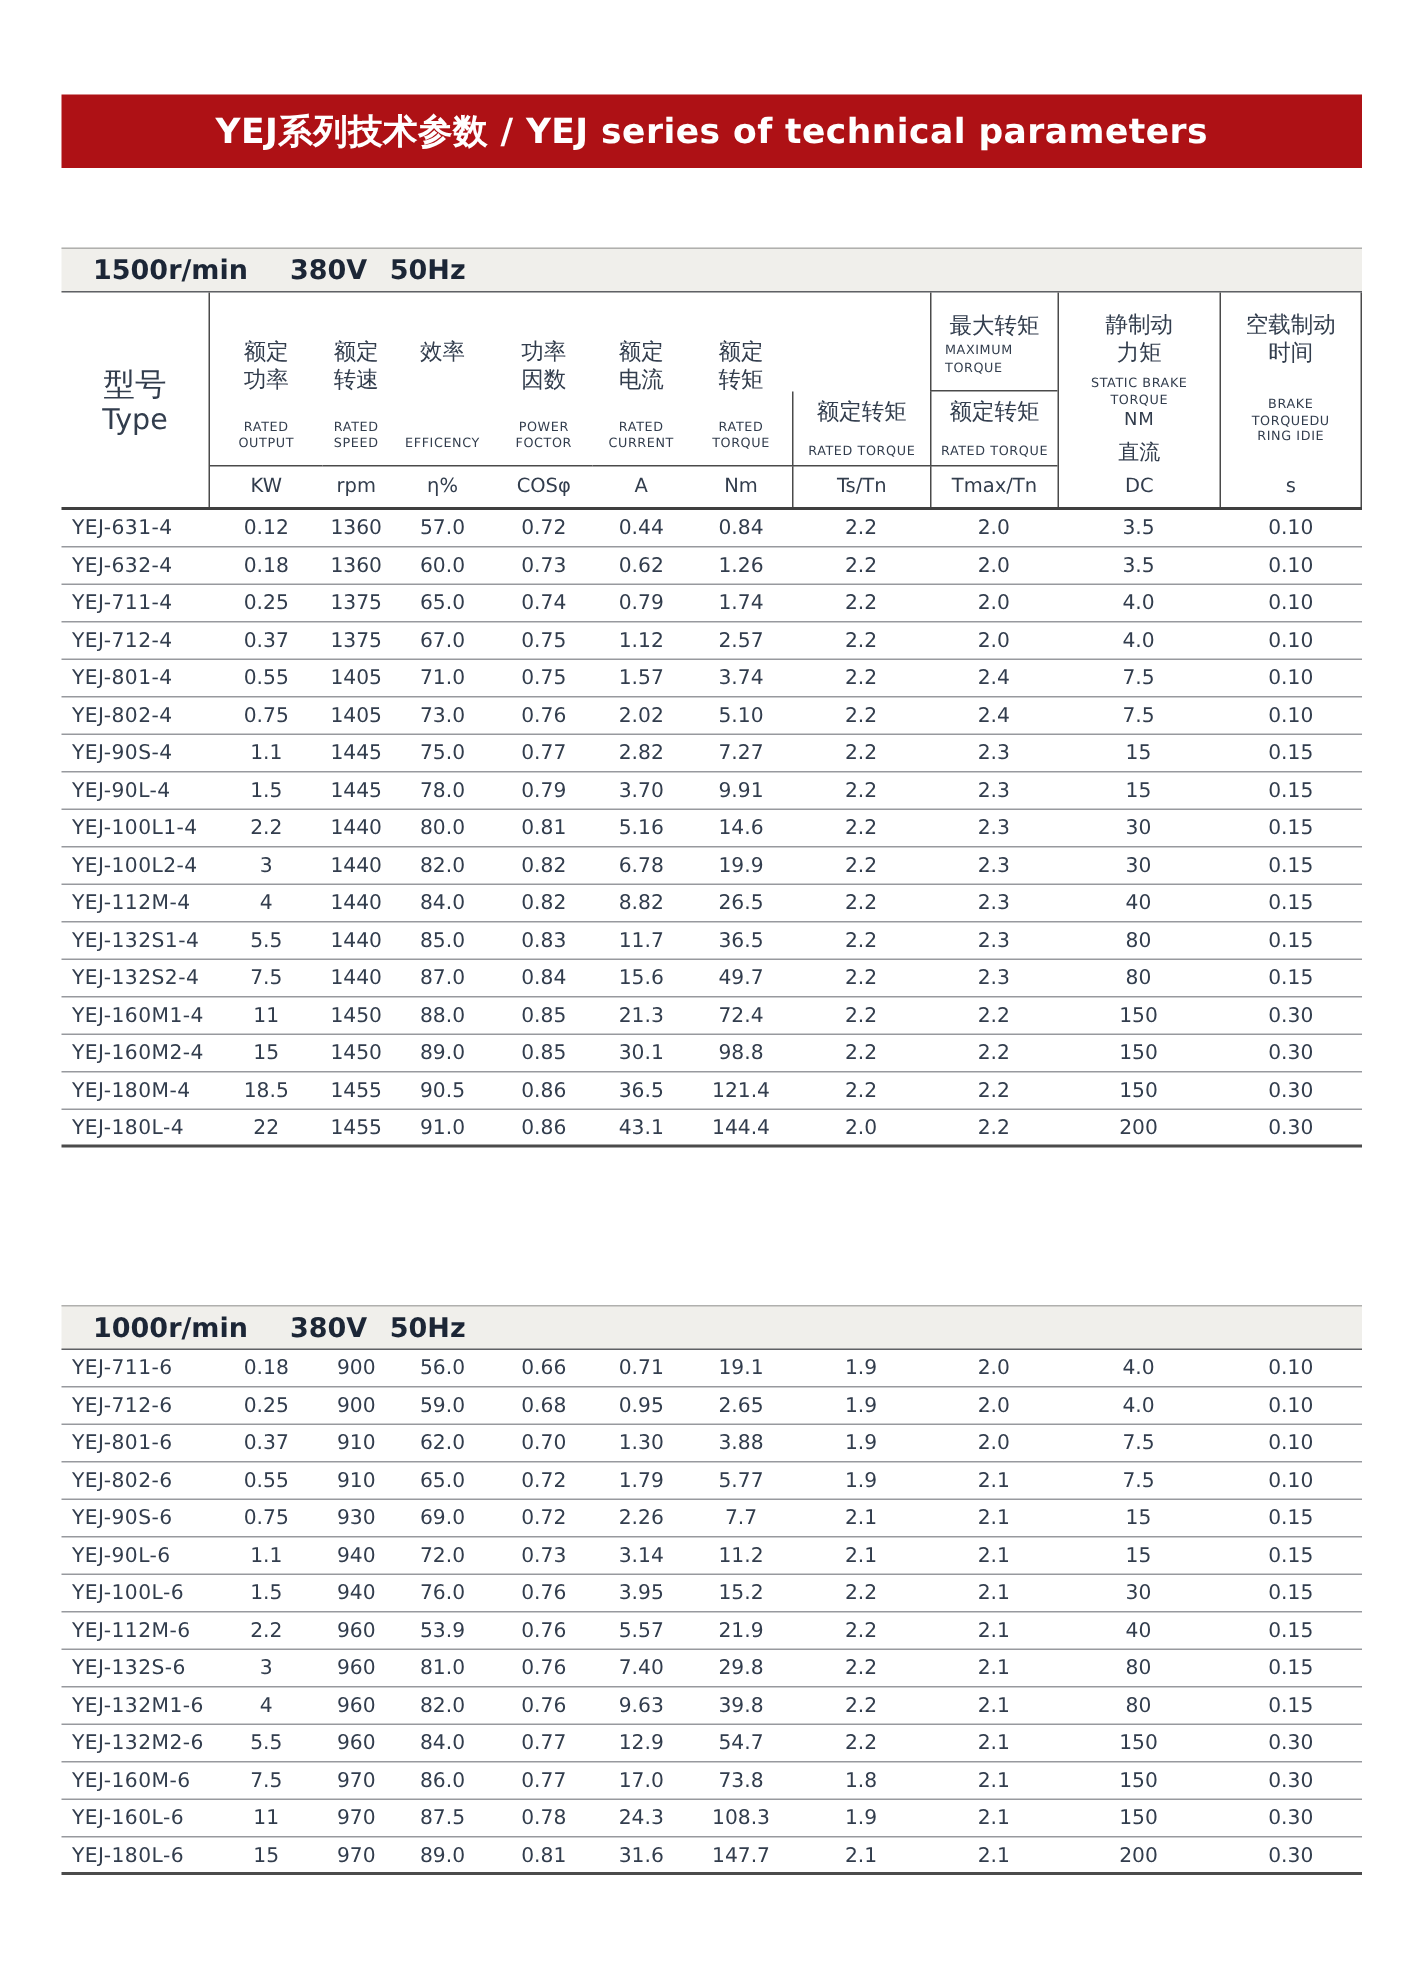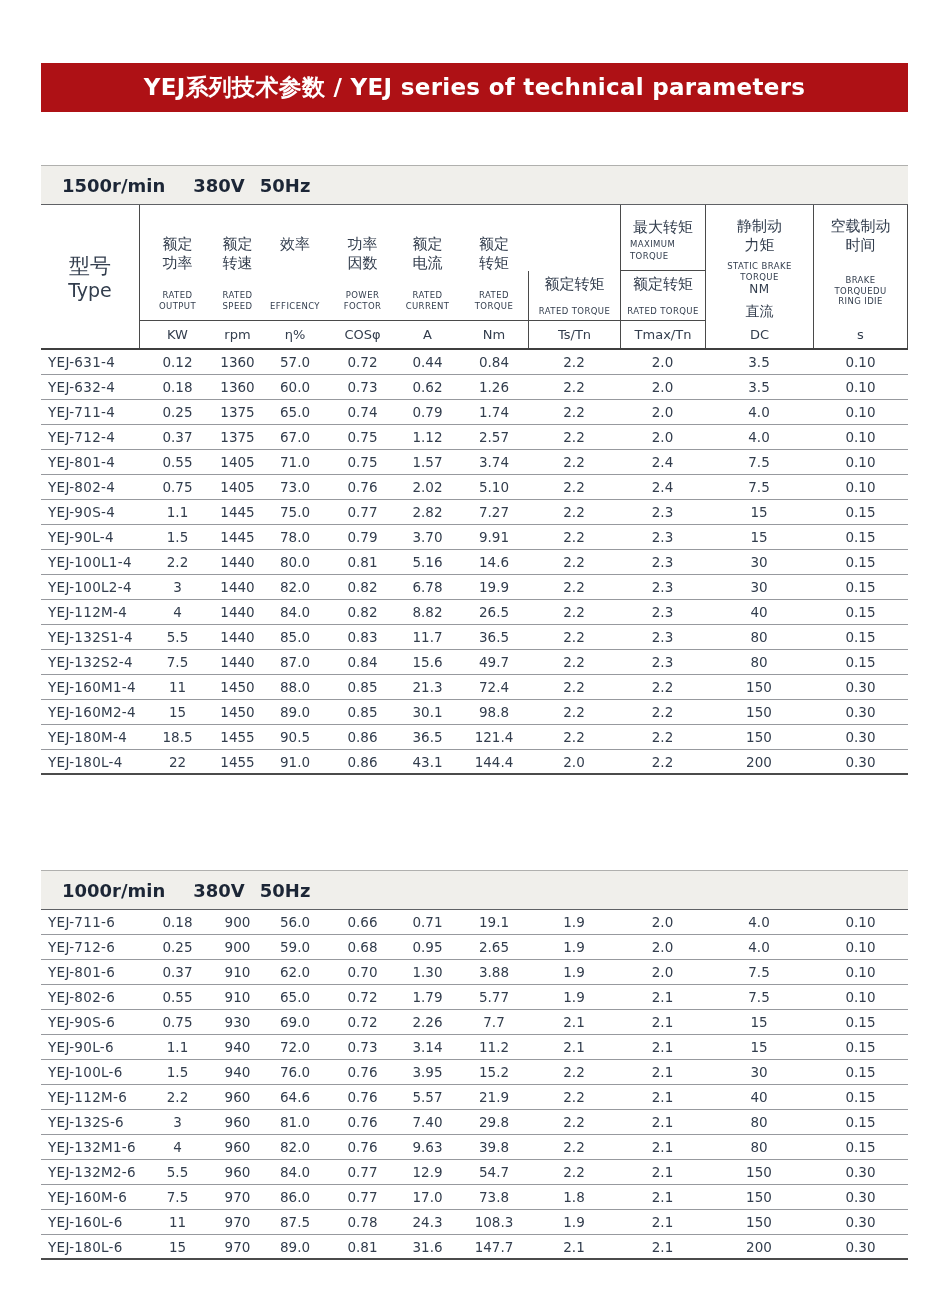--- a/index.html
+++ b/index.html
@@ -24,21 +24,21 @@
     background:var(--banner-red);color:#ffffff;
     display:flex;align-items:center;justify-content:center;
     font-size:23px;font-weight:bold;letter-spacing:0.3px;
   }
 
   .section{position:absolute;left:41px;width:867px;}
   .section-1{top:165px;}
   .section-2{top:870px;}
 
   .bar{
-    height:40px;background:var(--bar-bg);
+    height:30px;background:var(--bar-bg);
     border-top:1px solid #b0b0ae;border-bottom:1px solid #5f6165;
     display:flex;align-items:center;
     font-weight:bold;font-size:18px;color:#1c2636;
     padding-left:21px;
   }
   .bar .sp1{margin-right:28px;}
   .bar .sp2{margin-right:15px;}
 
   
   .thead{
@@ -546,21 +546,21 @@
           <div class="cell">15.2</div>
           <div class="cell">2.2</div>
           <div class="cell">2.1</div>
           <div class="cell">30</div>
           <div class="cell">0.15</div>
         </div>
         <div class="row">
           <div class="cell type-cell">YEJ-112M-6</div>
           <div class="cell">2.2</div>
           <div class="cell">960</div>
-          <div class="cell">64.6</div>
+          <div class="cell">53.9</div>
           <div class="cell">0.76</div>
           <div class="cell">5.57</div>
           <div class="cell">21.9</div>
           <div class="cell">2.2</div>
           <div class="cell">2.1</div>
           <div class="cell">40</div>
           <div class="cell">0.15</div>
         </div>
         <div class="row">
           <div class="cell type-cell">YEJ-132S-6</div>

